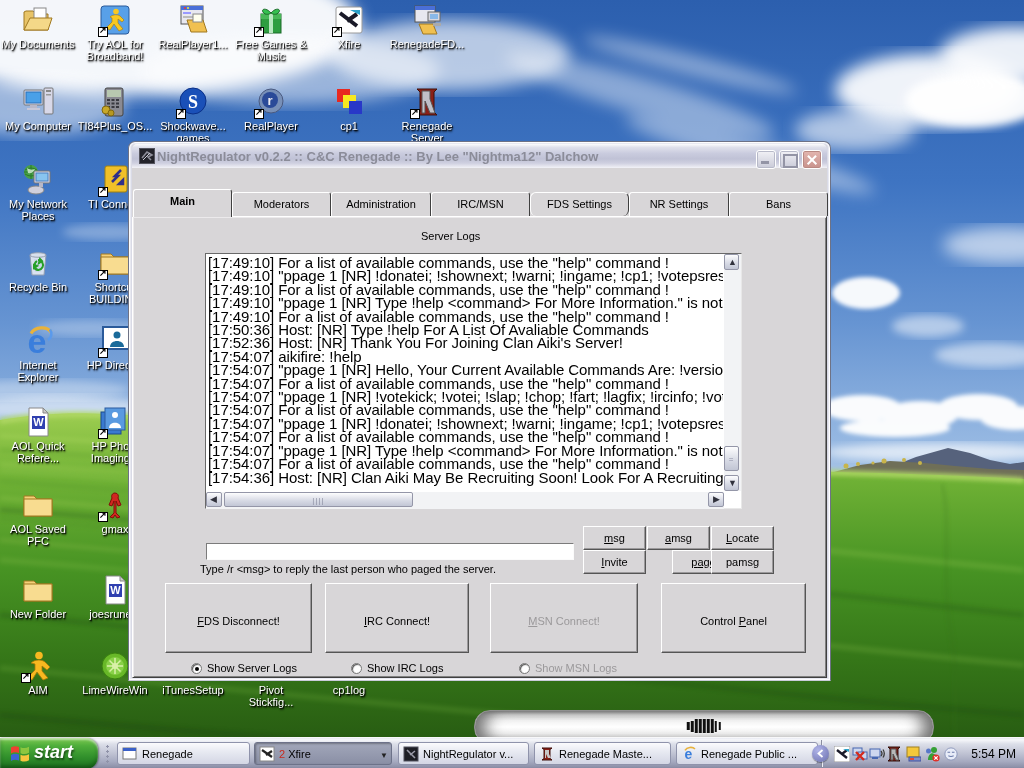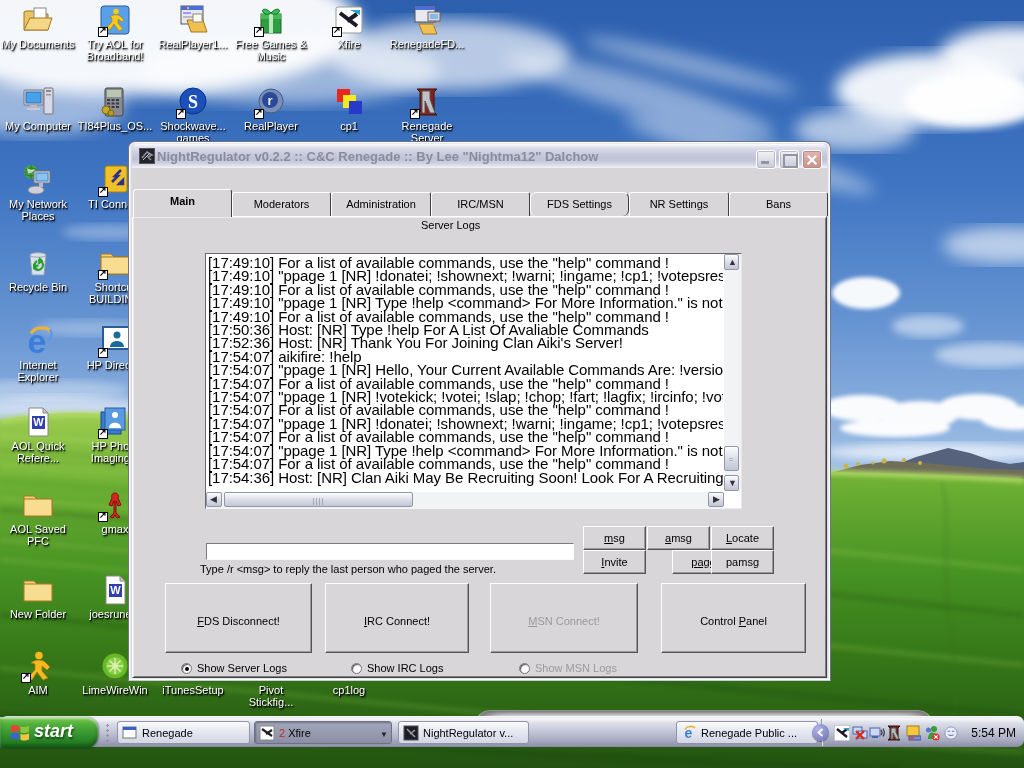--- a/index.html
+++ b/index.html
@@ -54,23 +54,23 @@
 #caption { left:71px; top:421px; font-size:11px; color:#000; }
 .smallbtn { position:absolute; z-index:4; width:63px; height:24px; background:#d8d6d8; font-size:11px; text-align:center; line-height:22px;
   border-top:1px solid #fff; border-left:1px solid #fff; border-right:1px solid #555; border-bottom:1px solid #555; box-shadow:inset -1px -1px 0 #9b999b; }
 .bigbtn { position:absolute; z-index:4; background:#d8d6d8; font-size:11px; text-align:center;
   border-top:1px solid #fff; border-left:1px solid #fff; border-right:1px solid #555; border-bottom:1px solid #555; box-shadow:inset -1px -1px 0 #9b999b; }
 .bigbtn span { display:block; margin-top:31px; }
 .radio { position:absolute; z-index:4; font-size:11px; }
 .rdot { display:inline-block; width:11px; height:11px; border-radius:50%; background:#fff; border:1px solid #777; box-shadow:inset 1px 1px 1px #555; vertical-align:-2px; margin-right:5px; position:relative; }
 .rdot.on:before { content:""; position:absolute; left:2.5px; top:2.5px; width:4px; height:4px; border-radius:50%; background:#000; }
 
-#taskbar { position:absolute; left:0; top:716px; width:1024px; height:31px;
+#taskbar { position:absolute; left:0; top:737px; width:1024px; height:31px;
   background:linear-gradient(180deg,#e8eaf2 0%,#f6f7fa 6%,#dcdfe9 20%,#c3c6d6 48%,#a6aac0 78%,#8f92aa 96%,#878aa2 100%);
-  border-top:1px solid #f8f8fa; z-index:10;border-radius:7px; }
+  border-top:1px solid #f8f8fa; z-index:10; }
 #startbtn { position:absolute; left:0; top:0; width:98px; height:31px; border-radius:0 12px 12px 0;
   background:linear-gradient(180deg,#7eca52 0%,#4fae3b 25%,#32912c 60%,#247d24 85%,#1c6a1e 100%);
   box-shadow:inset 0 2px 2px rgba(255,255,255,.5), inset 0 -3px 4px rgba(0,40,0,.4), 1px 0 2px rgba(0,0,0,.4); }
 #startbtn .st { position:absolute; left:34px; top:4px; color:#fff; font-size:18px; font-weight:bold; font-style:italic; text-shadow:1px 2px 2px rgba(0,0,0,.5); }
 .tkbtn { position:absolute; top:4px; height:23px; border-radius:3px; border:1px solid #8f93ab;
   background:linear-gradient(180deg,#fbfbfd 0%,#e8eaf2 40%,#d3d6e4 100%); font-size:11px; color:#000; }
 .tkbtn .tl { position:absolute; left:24px; top:5px; white-space:nowrap; }
 .tkbtn .tic { position:absolute; left:4px; top:3px; width:16px; height:16px; }
 #tray { position:absolute; right:0; top:0; width:203px; height:31px; }
 #trayline { position:absolute; left:0; top:2px; width:1px; height:27px; background:#8a8da0; box-shadow:1px 0 0 #eef0f5; }
@@ -466,21 +466,21 @@
     <div class="tbtn" id="btn-cls"></div>
   </div>
   <div class="tab sel" style="left:4px; width:99px;">Main</div>
   <div class="tab" style="left:103px; width:99px;">Moderators</div>
   <div class="tab" style="left:202px; width:100px;">Administration</div>
   <div class="tab" style="left:302px; width:99px;">IRC/MSN</div>
   <div class="tab" style="left:401px; width:99px;border-radius:6px;">FDS Settings</div>
   <div class="tab" style="left:500px; width:100px;">NR Settings</div>
   <div class="tab" style="left:600px; width:99px;">Bans</div>
   <div id="tabpage"></div>
-  <div class="wabs" style="left:292px; top:77px; font-size:11px;">Server Logs</div>
+  <div class="wabs" style="left:292px; top:88px; font-size:11px;">Server Logs</div>
   <div class="wabs" id="logbox">
       <div id="logtext">[17:49:10] For a list of available commands, use the "help" command !
 [17:49:10] "ppage 1 [NR] !donatei; !shownext; !warni; !ingame; !cp1; !votepsreset; !nuti;" is not a command. T
 [17:49:10] For a list of available commands, use the "help" command !
 [17:49:10] "ppage 1 [NR] Type !help &lt;command&gt; For More Information." is not a command. To send a messa
 [17:49:10] For a list of available commands, use the "help" command !
 [17:50:36] Host: [NR] Type !help For A List Of Avaliable Commands
 [17:52:36] Host: [NR] Thank You For Joining Clan Aiki's Server!
 [17:54:07] aikifire: !help
 [17:54:07] "ppage 1 [NR] Hello, Your Current Available Commands Are: !version; !showversion; !setjoin; !view
@@ -528,21 +528,21 @@
     </div>
   <div class="bigbtn" style="left:36px; top:441px; width:147px; height:70px;">
       <span><u>F</u>DS Disconnect!</span>
     </div>
   <div class="bigbtn" style="left:361px; top:441px; width:148px; height:70px; color:#9b999b;">
       <span><u>M</u>SN Connect!</span>
     </div>
   <div class="bigbtn" style="left:532px; top:441px; width:145px; height:70px;">
       <span>Control <u>P</u>anel</span>
     </div>
-  <div class="radio" style="left:52px; top:520px;"><span class="rdot on"></span>Show Server Logs</div>
+  <div class="radio" style="left:62px; top:520px;"><span class="rdot on"></span>Show Server Logs</div>
   <div class="radio" style="left:222px; top:520px;"><span class="rdot"></span>Show IRC Logs</div>
   <div class="radio" style="left:390px; top:520px; color:#9b999b;"><span class="rdot"></span>Show MSN Logs</div>
 </div>
 
 <div id="taskbar">
   <div id="startbtn">
     <svg style="position:absolute;left:9px;top:5px" width="22" height="22" viewBox="0 0 22 22">
       <path d="M2,4.5 C4.5,2.8 7,2.8 10,4 L10,10 C7,8.8 4.5,8.8 2,10.5 Z" fill="#ee4031"></path>
       <path d="M11.5,4.2 C14.5,5.4 17,5.4 20,3.8 L20,9.8 C17,11.4 14.5,11.4 11.5,10.2 Z" fill="#8cc63f"></path>
       <path d="M2,12 C4.5,10.3 7,10.3 10,11.5 L10,17.5 C7,16.3 4.5,16.3 2,18 Z" fill="#3b63d6"></path>
@@ -566,20 +566,27 @@
     <span class="tl" style="color:#c82a1e;">2 <span style="color:#000;">Xfire</span></span>
     <span style="position:absolute; right:3px; top:8px; font-size:8px; color:#222;">▼</span>
   </div>
   <div class="tkbtn" style="left:398px; width:131px;">
     <svg class="tic" viewBox="0 0 16 16">
         <rect x="1" y="1" width="14" height="14" fill="#1d1d24" stroke="#51515c"></rect>
         <path d="M4,4 L12,12 M12,5 L7,9" stroke="#9a9aa8" stroke-width="1.6"></path>
       </svg>
     <span class="tl">NightRegulator v...</span>
   </div>
+  <div class="tkbtn" style="left:534px; width:137px;">
+    <svg class="tic" viewBox="0 0 16 16">
+        <path d="M3,2 L13,2 L11,3.5 L11,12.5 L13,14 L3,14 L5,12.5 L5,3.5 Z" fill="#8a2018" stroke="#40100a"></path>
+        <path d="M6,4 L10,4 L10,8 L12,12 L9,12 L7,8 L7,12 L6,12 Z" fill="#c8c8c8"></path>
+      </svg>
+    <span class="tl">Renegade Maste...</span>
+  </div>
   <div class="tkbtn" style="left:676px; width:142px;">
     <svg class="tic" viewBox="0 0 16 16">
         <text x="7.5" y="13" font-size="14" font-weight="bold" fill="#3a7edc" text-anchor="middle" font-family="Liberation Sans">e</text>
         <path d="M14,3 C11.5,0.5 6,1 4,4.4" stroke="#e8b23c" stroke-width="1.6" fill="none"></path>
       </svg>
     <span class="tl">Renegade Public ...</span>
   </div>
   <div id="tray">
     <div id="trayline"></div>
     <div class="tico" style="left:-9px; top:7px; width:17px; height:17px; border-radius:50%; background:radial-gradient(circle at 35% 30%,#b0b4e8,#6a6fae); box-shadow:0 1px 1px rgba(0,0,0,.4);">

